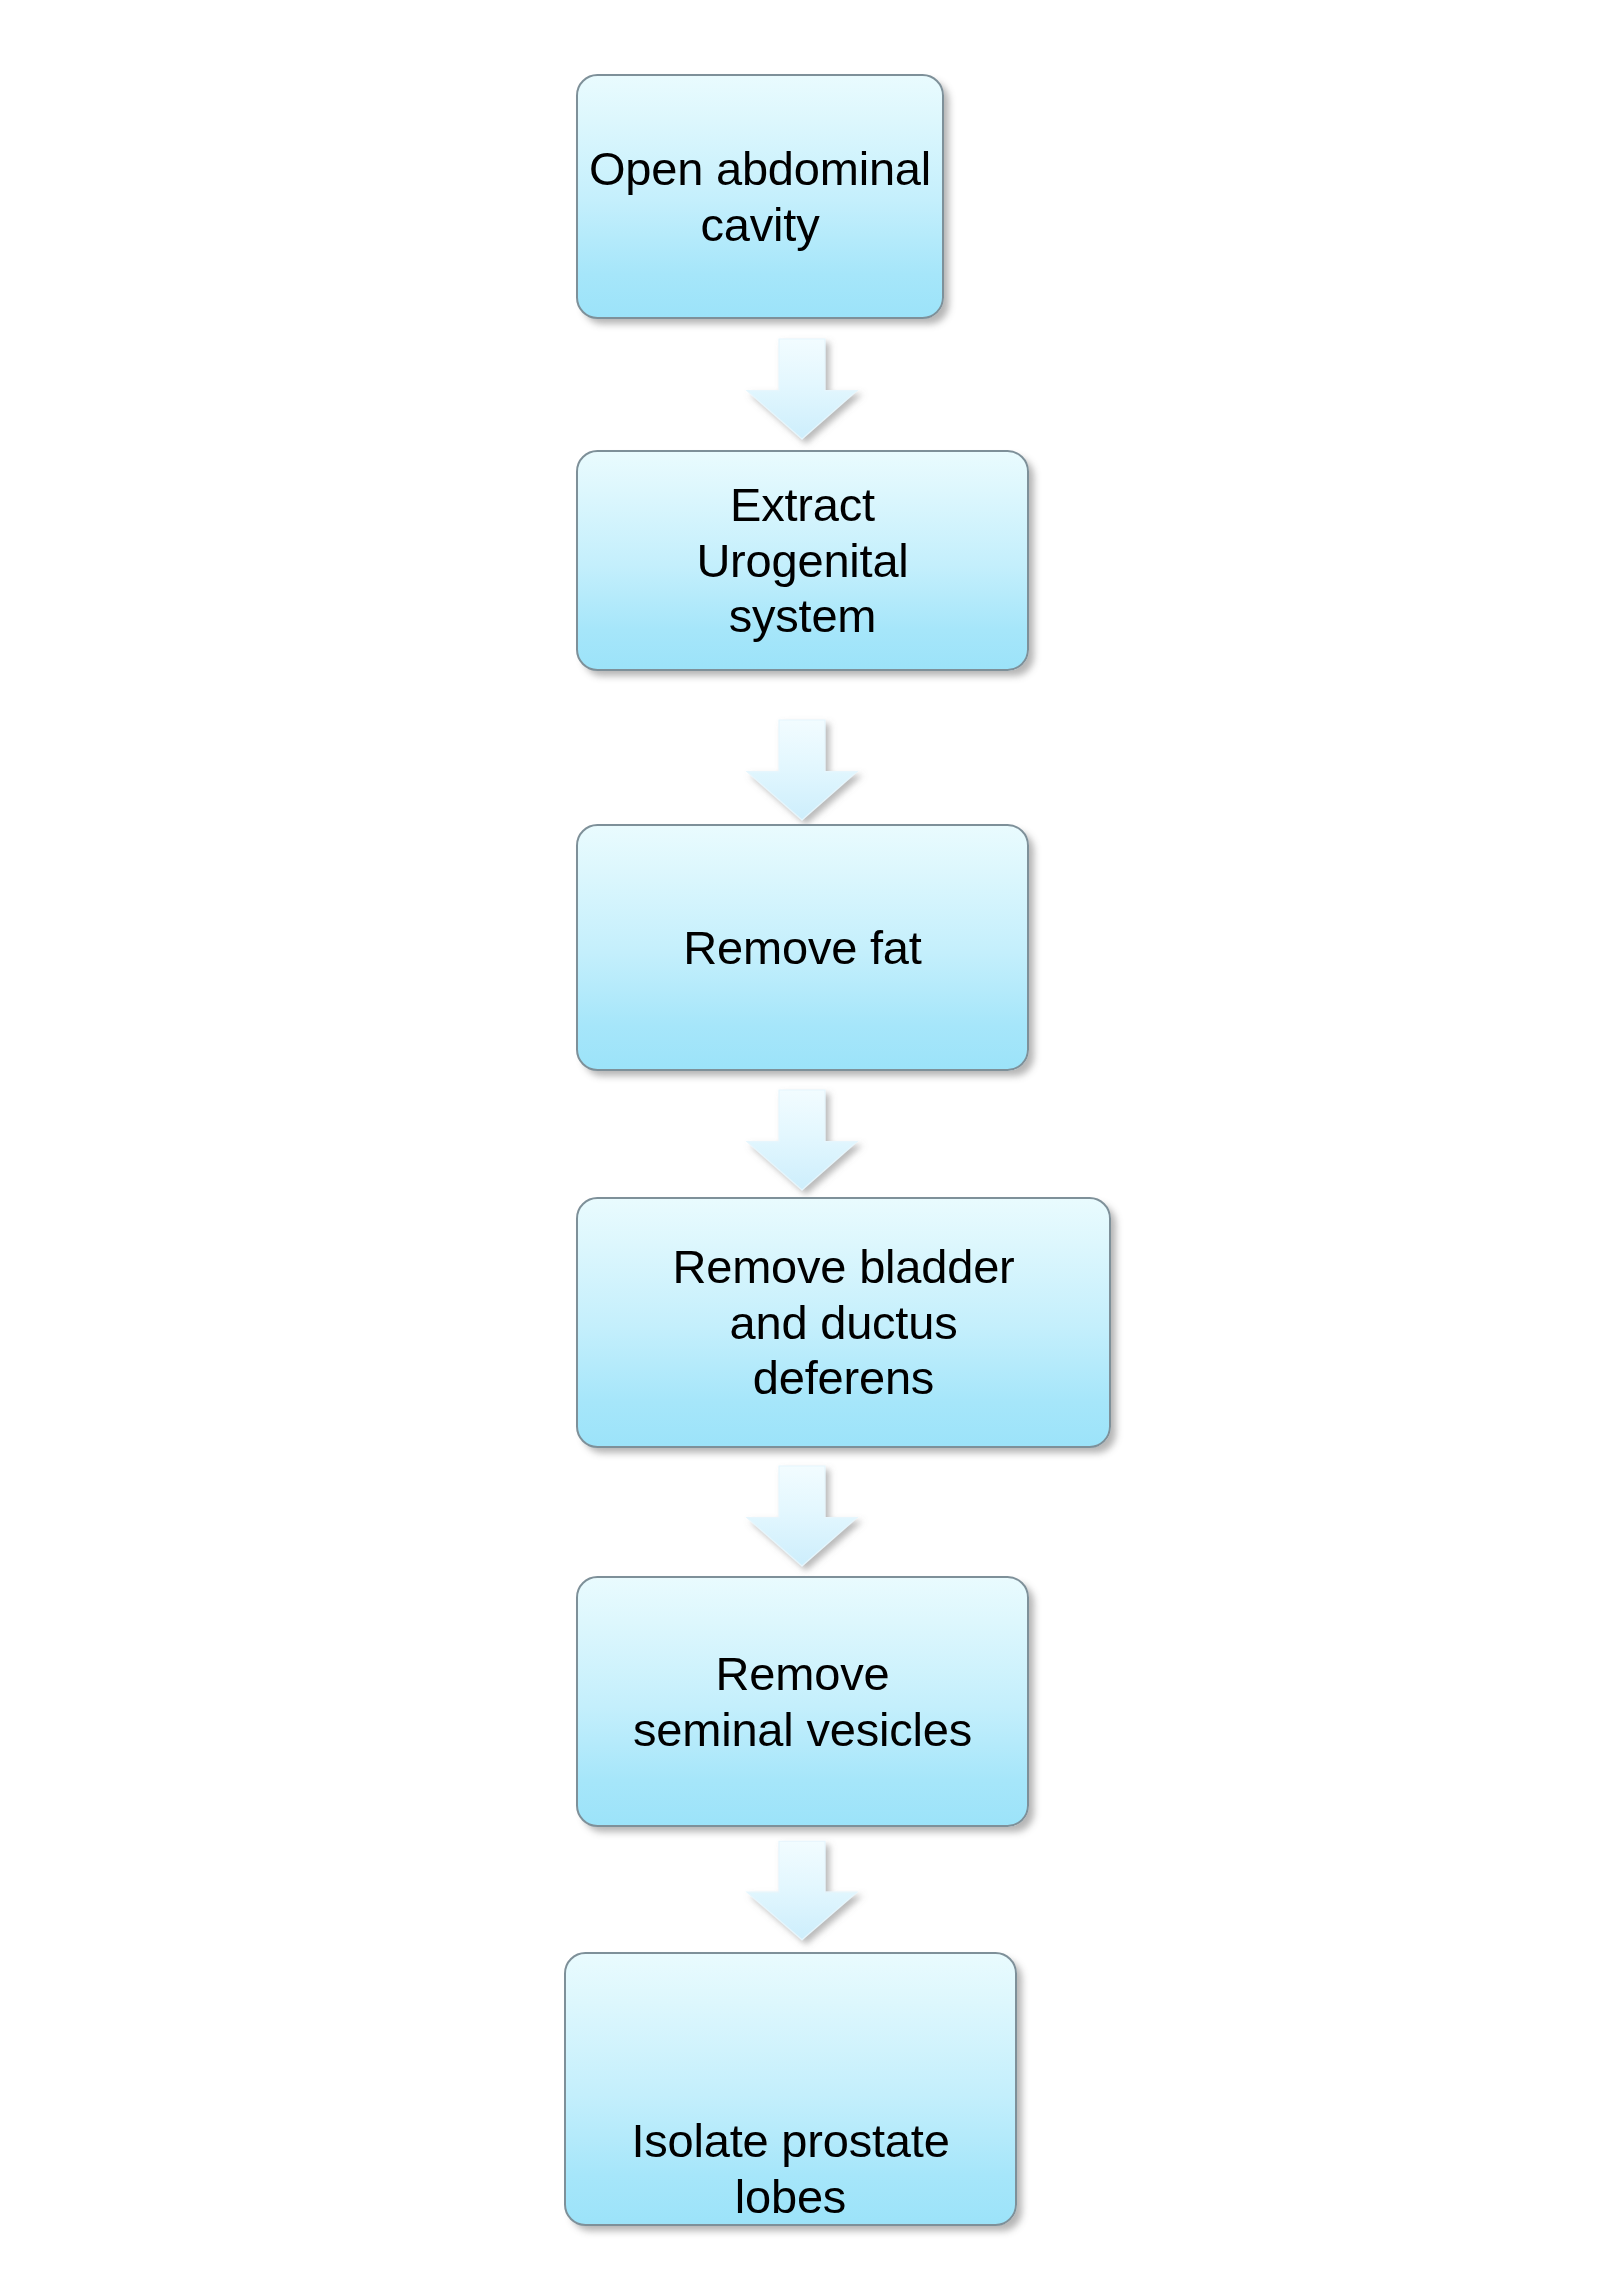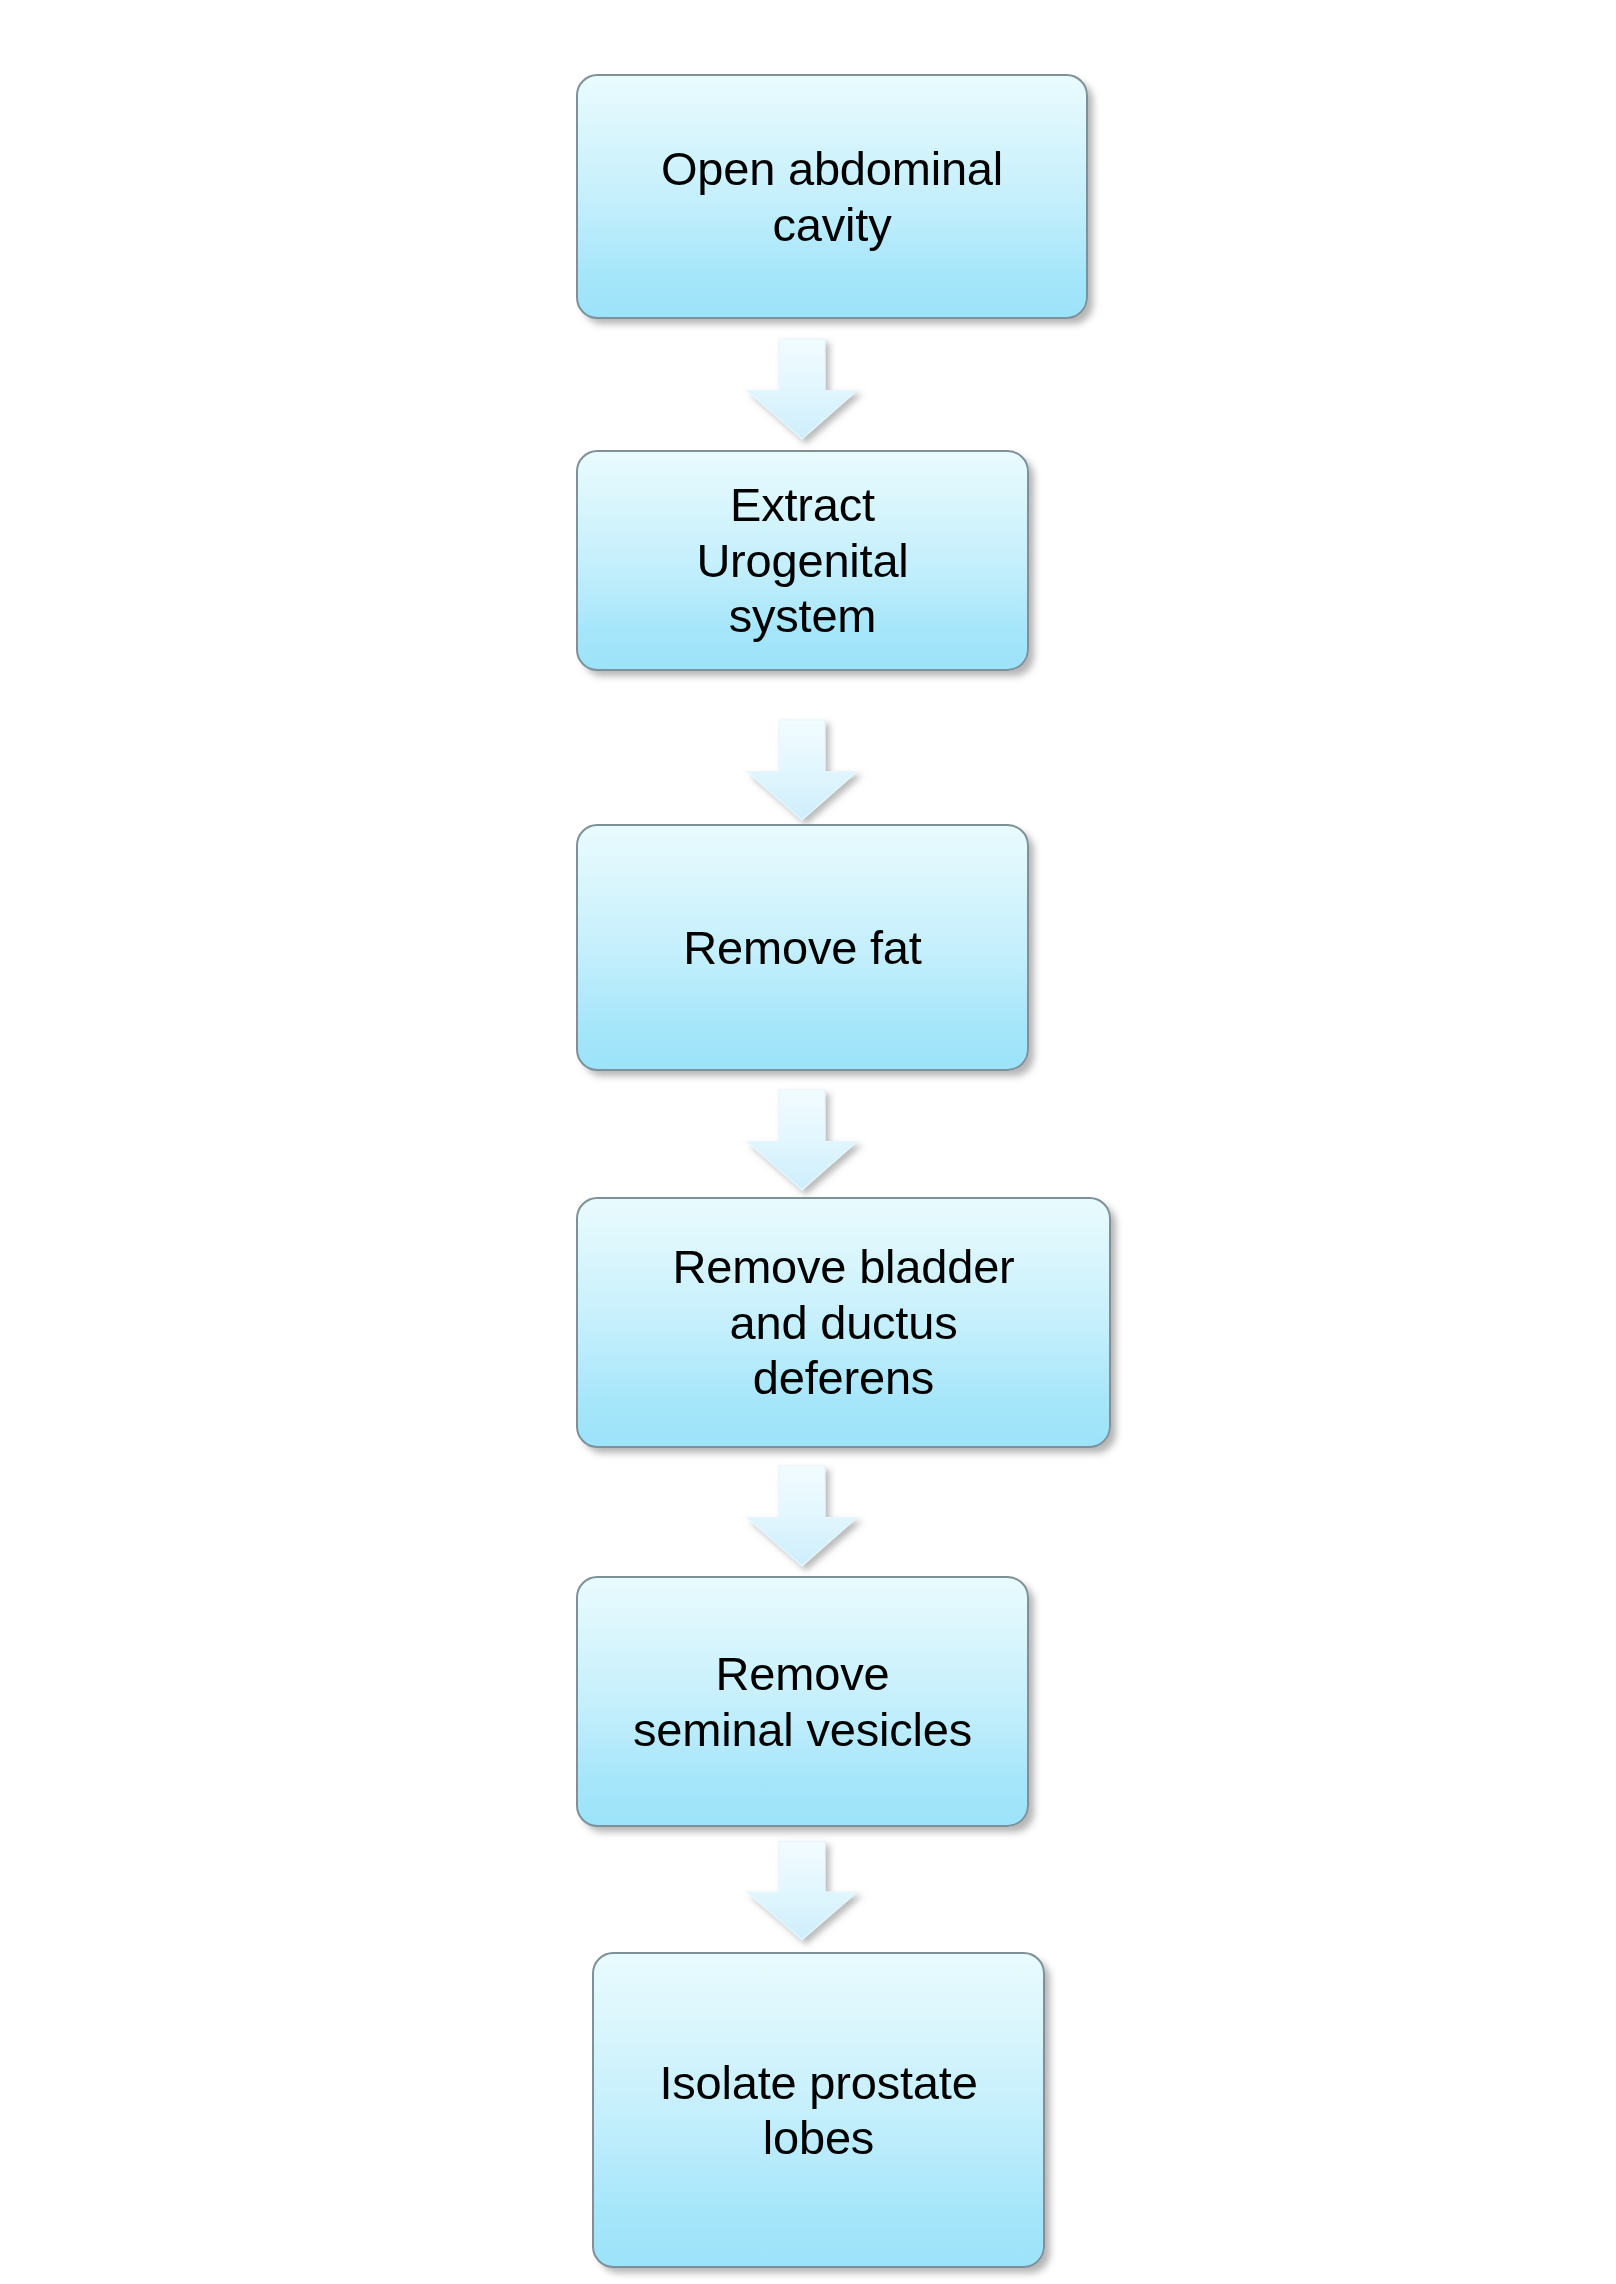--- a/index.html
+++ b/index.html
@@ -58,21 +58,21 @@
     display: block;
     overflow: visible;
   }
 </style>
 </head>
 <body>
 
 <div id="canvas">
   <div class="flow-column">
 
-    <div class="node" style="left:576px; top:74px; width:512px; height:245px;">
+    <div class="node" style="left:576px; top:74px; width:368px; height:245px;">
       <span class="node-label">Open abdominal
 cavity</span>
     </div>
 
     <div class="arrow" style="left:747px; top:339px; width:110px; height:100px;">
       <svg width="110" height="100" viewBox="0 0 134 122">
         <defs>
           <linearGradient id="agrad1" x1="0" y1="0" x2="0" y2="1">
             <stop offset="0%" stop-color="#f2fcff"></stop>
             <stop offset="45%" stop-color="#e3f7fe"></stop>
@@ -164,20 +164,20 @@
             <stop offset="100%" stop-color="#cdeefc"></stop>
           </linearGradient>
           <filter id="ashadow5" x="-35%" y="-35%" width="180%" height="180%">
             <feDropShadow dx="5" dy="5" stdDeviation="4" flood-color="#767676" flood-opacity="0.5"></feDropShadow>
           </filter>
         </defs>
         <polygon points="39,0 95,0 95,62 134,62 67,120 0,62 39,62" fill="url(#agrad5)" stroke="#e6f6fd" stroke-width="1.5" filter="url(#ashadow5)"></polygon>
       </svg>
     </div>
 
-    <div class="node" style="left:592px; top:1952px; width:453px; height:316px;">
+    <div class="node" style="left:564px; top:1952px; width:453px; height:274px;align-items:flex-end;">
       <span class="node-label">Isolate  prostate
 lobes</span>
     </div>
 
   </div>
 </div>
 
 
 </body></html>

